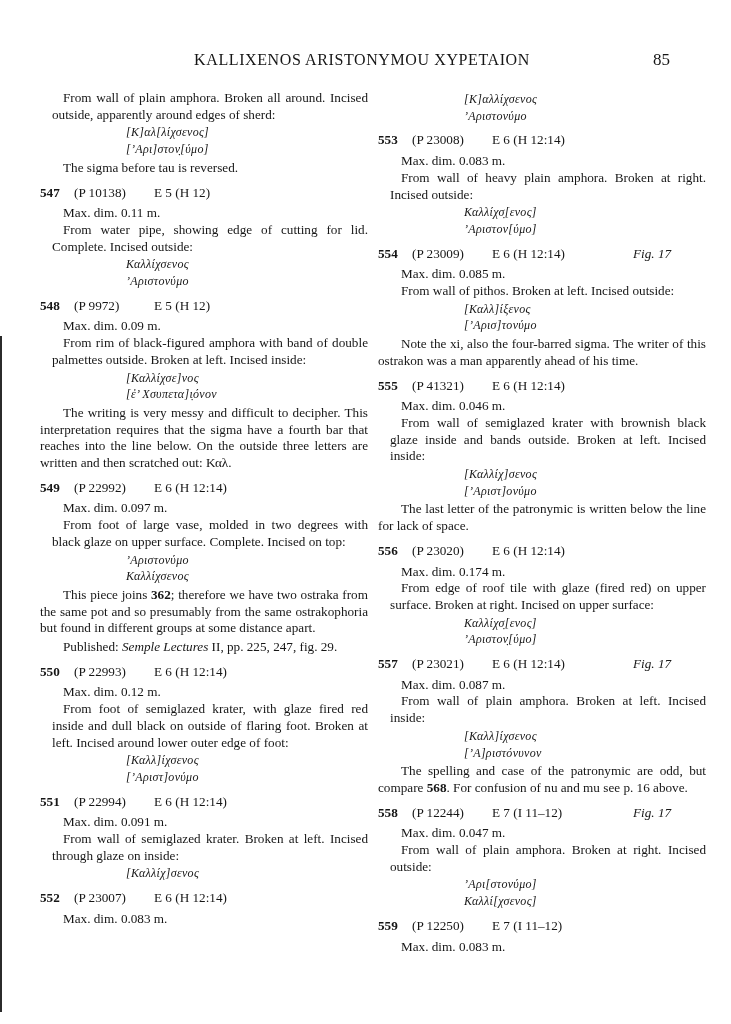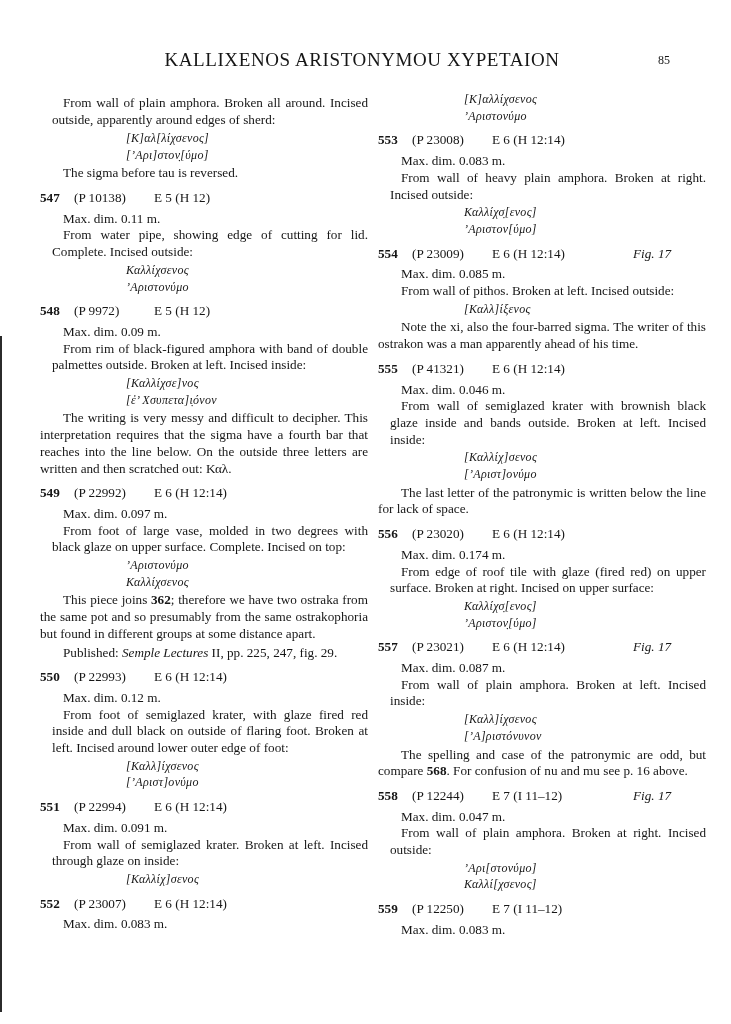--- a/index.html
+++ b/index.html
@@ -10,24 +10,24 @@
     height: 1024px;
     background: #ffffff;
     color: #161616;
     font-family: "Liberation Serif", serif;
     font-size: 13.2px;
     line-height: 16.7px;
     overflow: hidden;
   }
   
   .running-head { position: absolute; top: 52px; left: 40px; width: 666px; height: 18px; }
-  .rh-title { display: block; text-align: center; letter-spacing: 0.6px; font-size: 19px; margin-right: 22px; white-space: nowrap; }
-  .rh-num { position: absolute; right: 36px; top: 0; font-size: 12px; }
+  .rh-title { display: block; text-align: center; letter-spacing: 0.6px; font-size: 16px; margin-right: 22px; white-space: nowrap; }
+  .rh-num { position: absolute; right: 36px; top: 0; font-size: 17px; }
   
-  .columns { position: absolute; top: 90px; left: 40px; width: 666px; display: flex; gap: 10px; align-items: center; }
+  .columns { position: absolute; top: 90px; left: 40px; width: 666px; display: flex; gap: 10px; }
   .col { width: 328px; }
   p { margin: 0; }
   .entry { margin: 0; }
   .e-head { position: relative; height: 16.7px; margin: 8px 0 4px 0; white-space: nowrap; }
   .e-num { position: absolute; left: 0; font-weight: 700; }
   .e-inv { position: absolute; left: 34px; }
   .e-grid { position: absolute; left: 114px; }
   .e-fig { position: absolute; left: 255px; font-style: italic; }
   .dim { margin-left: 23px; }
   .desc { margin-left: 12px; text-indent: 11px; text-align: justify; }
@@ -157,20 +157,21 @@
           <div class="e-head">
             <span class="e-num">554</span>
             <span class="e-inv">(P 23009)</span>
             <span class="e-grid">E 6 (H 12:14)</span>
             <span class="e-fig">Fig. 17</span>
           </div>
           <div class="dim">Max. dim. 0.085 m.</div>
           <p class="desc">From wall of pithos. Broken at left. Incised outside:</p>
           <div class="greek">
             <div class="g-line">[Καλλ]ίξενος</div>
+            <div class="g-line">[’Αρισ]τονύμο</div>
           </div>
           <p class="note"><span>Note the xi, also the four-barred sigma. The writer of this ostrakon was a man apparently ahead of his time.</span></p>
         </div>
         <div class="entry">
           <div class="e-head">
             <span class="e-num">555</span>
             <span class="e-inv">(P 41321)</span>
             <span class="e-grid">E 6 (H 12:14)</span>
           </div>
           <div class="dim">Max. dim. 0.046 m.</div>

